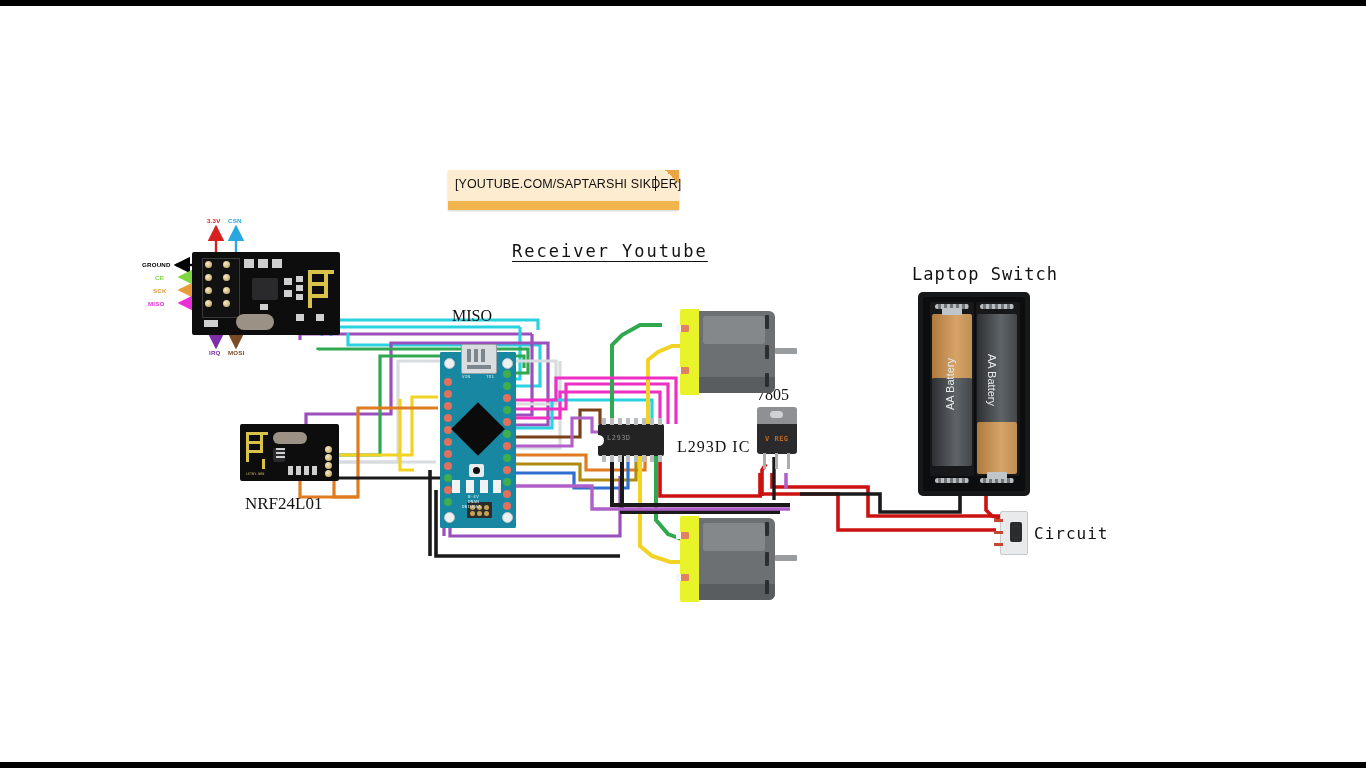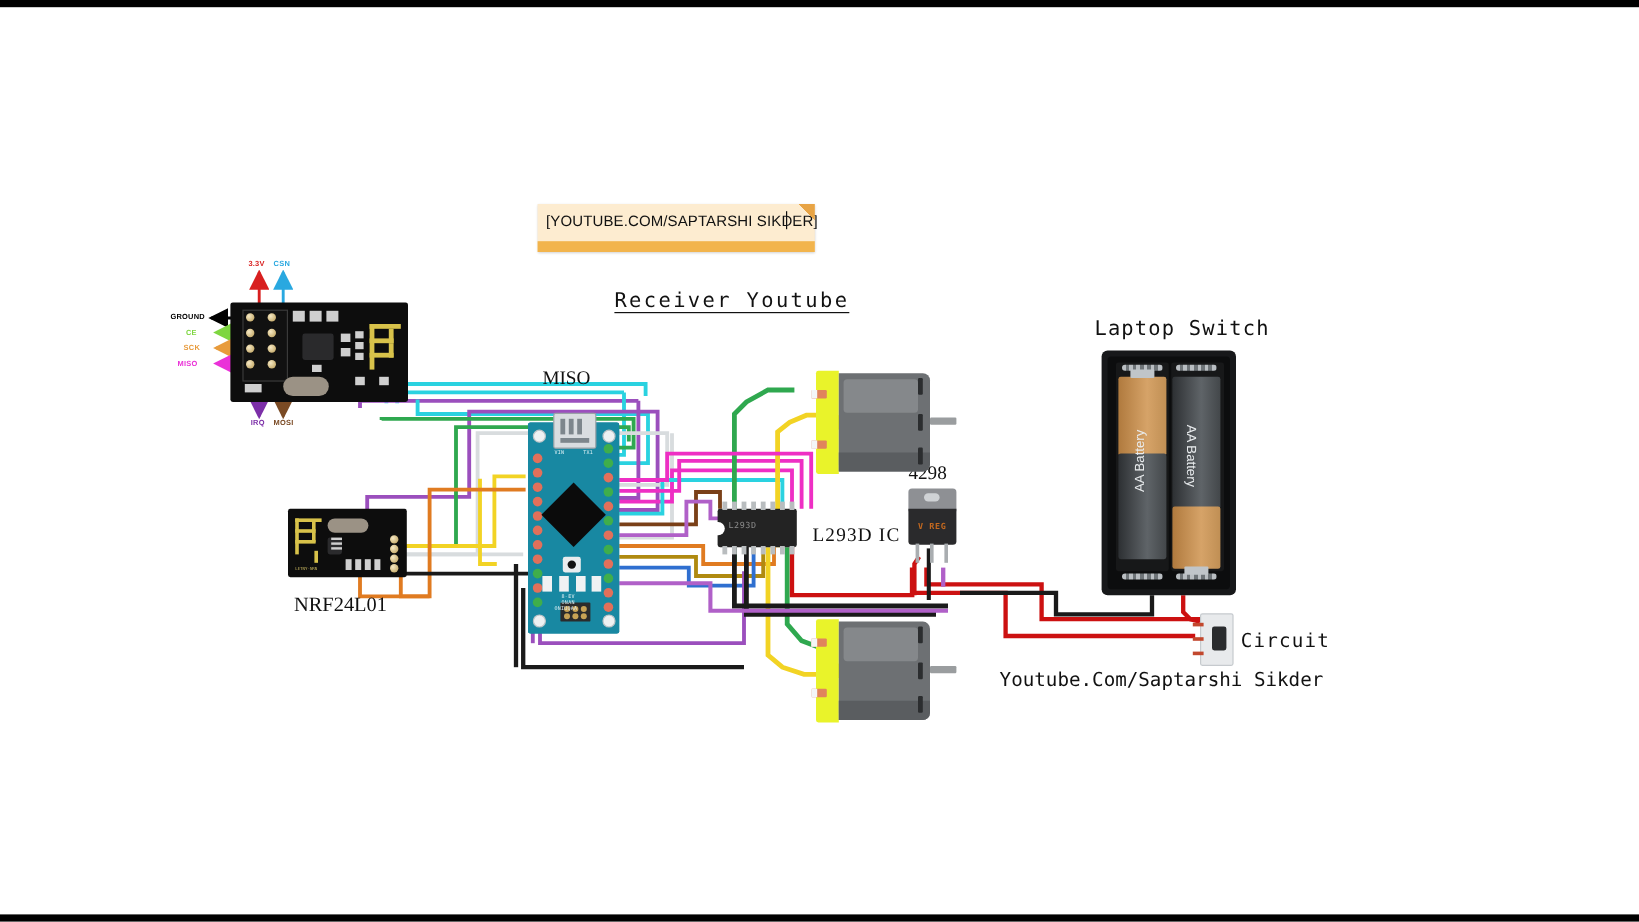--- a/index.html
+++ b/index.html
@@ -229,24 +229,23 @@
     <div class="note-text">[YOUTUBE.COM/SAPTARSHI SIKDER]</div>
     <div class="note-caret"></div>
     <div class="note-fold"></div>
     <div class="note-bottom"></div>
   </div>
 
   <div class="lbl title-receiver">Receiver Youtube</div>
   <div class="lbl lbl-nano">MISO</div>
   <div class="lbl lbl-nrf">NRF24L01</div>
   <div class="lbl lbl-l293d">L293D  IC</div>
-  <div class="lbl lbl-7805">4298</div>
+  <div class="lbl lbl-7805">7805</div>
   <div class="lbl lbl-battery">Laptop Switch</div>
   <div class="lbl lbl-switch">Circuit</div>
-  <div class="lbl lbl-credit">Youtube.Com/Saptarshi Sikder</div>
 
   <svg style="position:absolute;left:0;top:0;width:1366px;height:768px;">
     <defs>
       <marker id="ah-black" markerWidth="7" markerHeight="7" refX="6" refY="3.5" orient="auto">
           <path d="M0,0 L7,3.5 L0,7 z" fill="#000000"></path>
         </marker>
       <marker id="ah-green" markerWidth="7" markerHeight="7" refX="6" refY="3.5" orient="auto">
           <path d="M0,0 L7,3.5 L0,7 z" fill="#7ed640"></path>
         </marker>
       <marker id="ah-orange" markerWidth="7" markerHeight="7" refX="6" refY="3.5" orient="auto">

